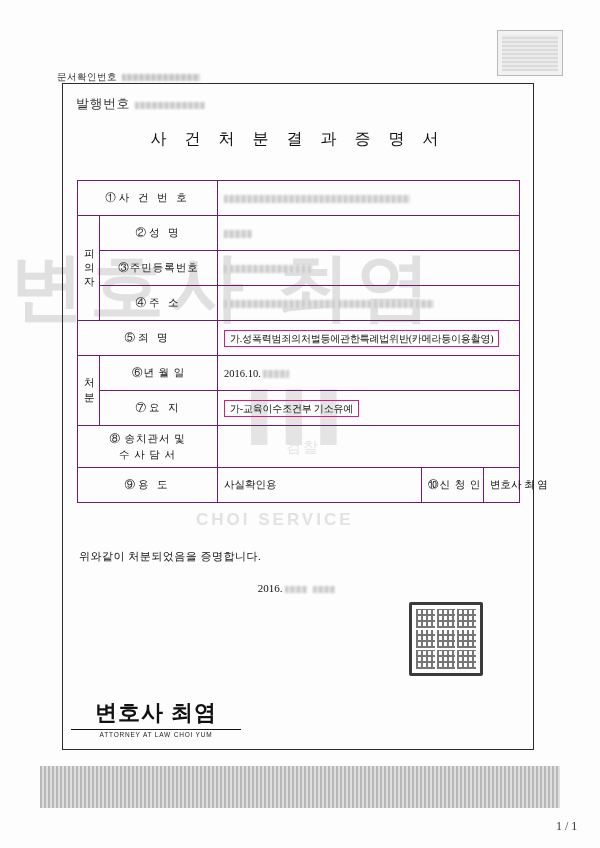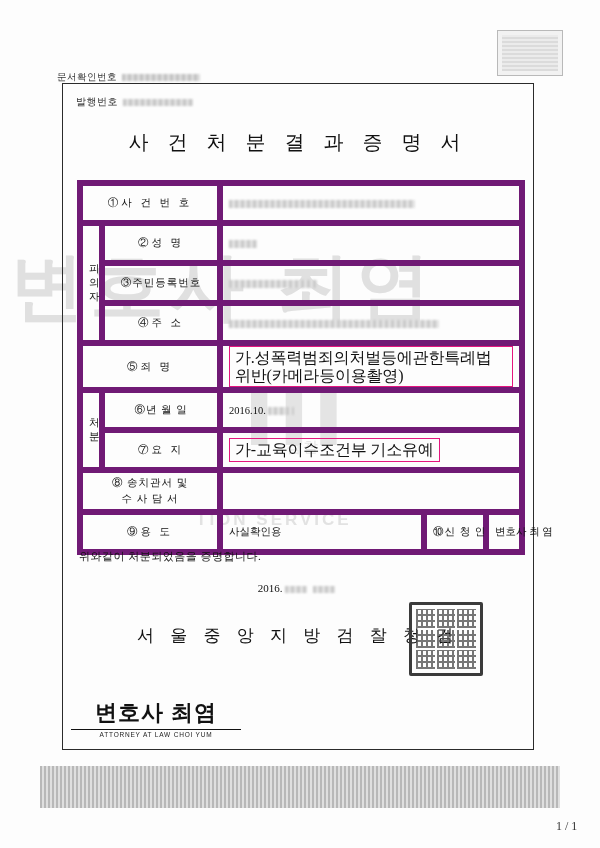--- a/index.html
+++ b/index.html
@@ -100,21 +100,21 @@
     width: 78px;
     height: 7px;
     vertical-align: middle;
     background: repeating-linear-gradient(90deg,#c2c2c2 0 3px,#dcdcdc 3px 6px);
     filter: blur(0.8px);
   }
   .issue-no {
     position: absolute;
     top: 95px;
     left: 76px;
-    font-size: 10px;
+    font-size: 13px;
     color: #333;
     letter-spacing: .5px;
   }
   .issue-no .redact {
     display: inline-block;
     margin-left: 5px;
     width: 70px;
     height: 7px;
     vertical-align: middle;
     background: repeating-linear-gradient(90deg,#c6c6c6 0 3px,#e0e0e0 3px 6px);
@@ -131,36 +131,36 @@
     border: 1px solid #2b2b2b;
     background: transparent;
   }
 
   .title {
     position: absolute;
     top: 45px;
     left: 0;
     width: 100%;
     text-align: center;
-    font-size: 20px;
+    font-size: 16px;
     letter-spacing: 7px;
     color: #111;
   }
 
   
   .tbl {
     position: absolute;
     top: 96px;
     left: 14px;
     width: 442px;
     border-collapse: collapse;
     table-layout: fixed;
   }
   .tbl td {
-    border: 6px solid #701a75;
+    border: 1px solid #701a75;
     font-size: 10.5px;
     color: #111;
     padding: 0 6px;
     height: 34px;
     vertical-align: middle;
   }
   .lbl {
     text-align: center;
     letter-spacing: 3px;
     white-space: nowrap;
@@ -187,21 +187,21 @@
   }
   .r-long  { width: 186px; }
   .r-short { width: 28px; }
   .r-mid   { width: 88px; }
   .r-addr  { width: 210px; }
 
   .boxed {
     display: inline-block;
     border: 1px solid #e4167e;
     padding: 2px 5px;
-    font-size: 16px;
+    font-size: 10px;
     color: #111;
     letter-spacing: -0.2px;
     line-height: 1.1;
   }
 
   .date-val { letter-spacing: 0; }
   .date-val .redact-line { width: 26px; margin-left: 2px; }
 
   
   .statement {
@@ -313,21 +313,21 @@
 
 <div class="page">
 
   <div class="wm-text wm-main">변호사 최염</div>
 
   <div class="wm-logo">
     <div class="bars">▌▌▌</div>
     <div class="sub1">검찰</div>
   </div>
 
-  <div class="wm-text wm-service">TION SERVICE</div>
+  <div class="wm-text wm-service">CHOI SERVICE</div>
 
   <div class="stamp-box">
     <div class="blur"></div>
   </div>
 
   <div class="doc-no">
     <span>문서확인번호</span><span class="redact"></span>
   </div>
   <div class="issue-no">
     <span>발행번호</span><span class="redact"></span>
@@ -418,21 +418,20 @@
         </tr>
       </tbody>
     </table>
 
     <div class="statement">위와같이 처분되었음을 증명합니다.</div>
 
     <div class="date-line">
       <span>2016.</span><span class="redact-line"></span><span class="redact-line"></span>
     </div>
 
-    <div class="office">서 울 중 앙 지 방 검 찰 청 검</div>
 
     <div class="seal">
       <div class="grid">
         <div class="cell"></div>
         <div class="cell"></div>
         <div class="cell"></div>
         <div class="cell"></div>
         <div class="cell"></div>
         <div class="cell"></div>
         <div class="cell"></div>

